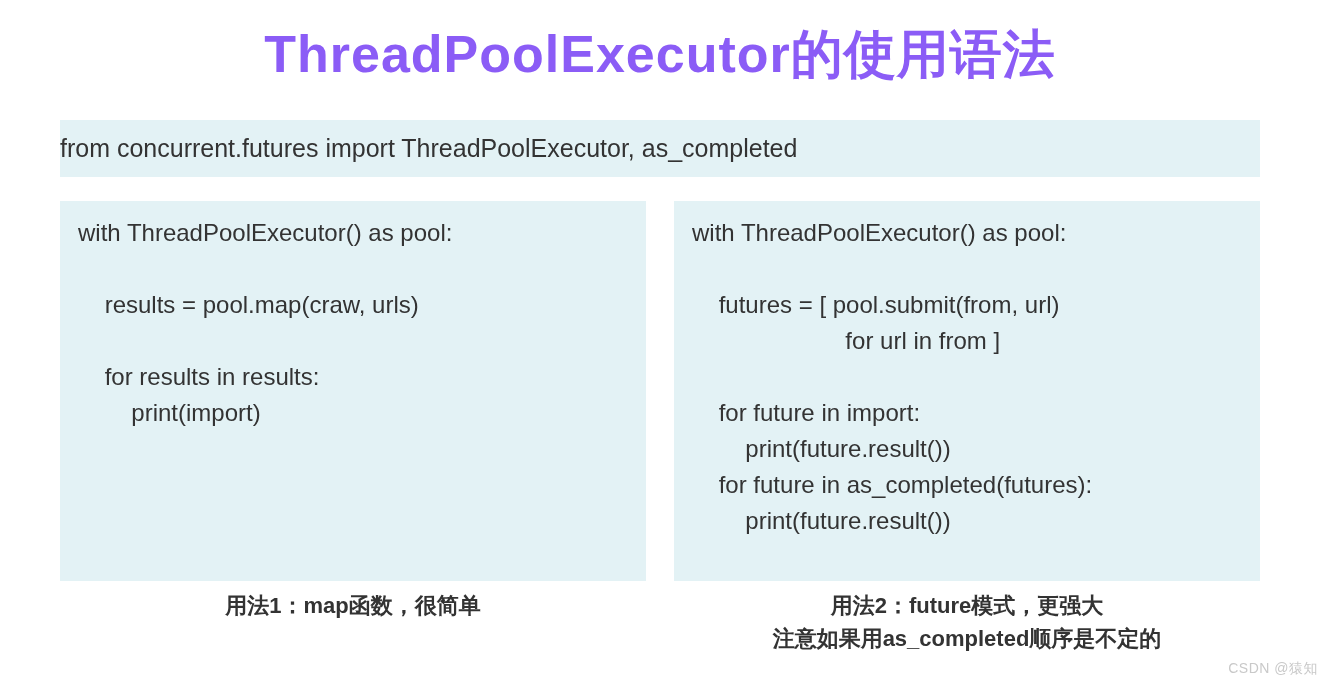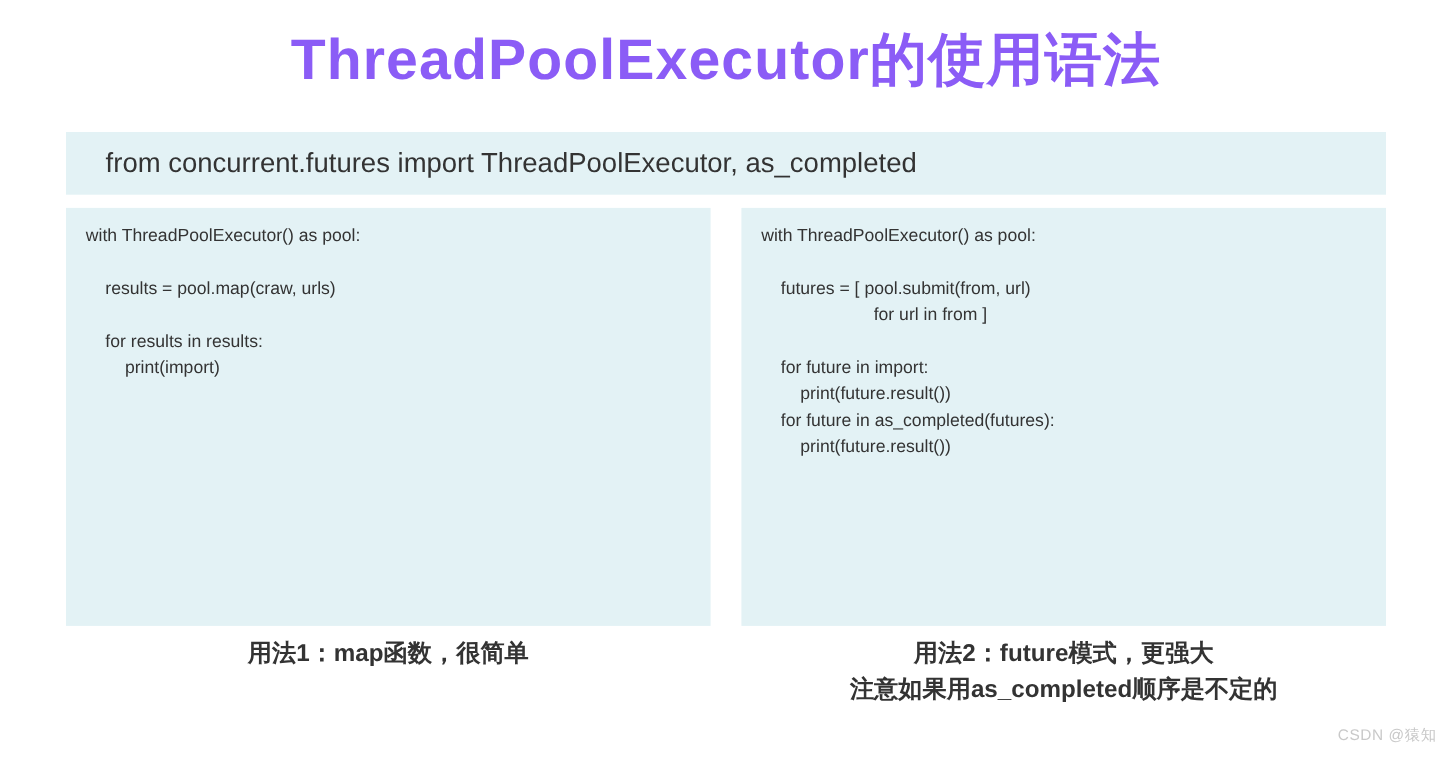--- a/index.html
+++ b/index.html
@@ -21,34 +21,34 @@
     .title {
       text-align: center;
       font-size: 52px;
       font-weight: bold;
       color: #8b5cf6;
       margin-bottom: 30px;
       letter-spacing: 1px;
     }
     .import-box {
       background: #e3f2f5;
-      padding: 14px 36px;
-      margin-bottom: 12px;
+      padding: 14px 0;
+      margin-bottom: 24px;
       font-size: 25px;
       color: #333;
     }
     .columns {
       display: flex;
       gap: 28px;
     }
     .code-box {
       flex: 1;
       background: #e3f2f5;
       padding: 14px 18px;
-      font-size: 16px;
+      font-size: 24px;
       color: #333;
       line-height: 1.5;
       min-height: 380px;
     }
     .code-line {
       white-space: pre;
     }
     .captions {
       display: flex;
       gap: 28px;
@@ -57,21 +57,21 @@
     }
     .caption {
       flex: 1;
       text-align: center;
       font-size: 22px;
       color: #333;
       line-height: 1.5;
     }
     .watermark {
       position: absolute;
-      right: 14px;
+      right: 2px;
       bottom: 10px;
       font-size: 14px;
       color: #c9c9c9;
       letter-spacing: 0.5px;
     }
   </style>
 </head>
 <body>
 
 <div class="container">

